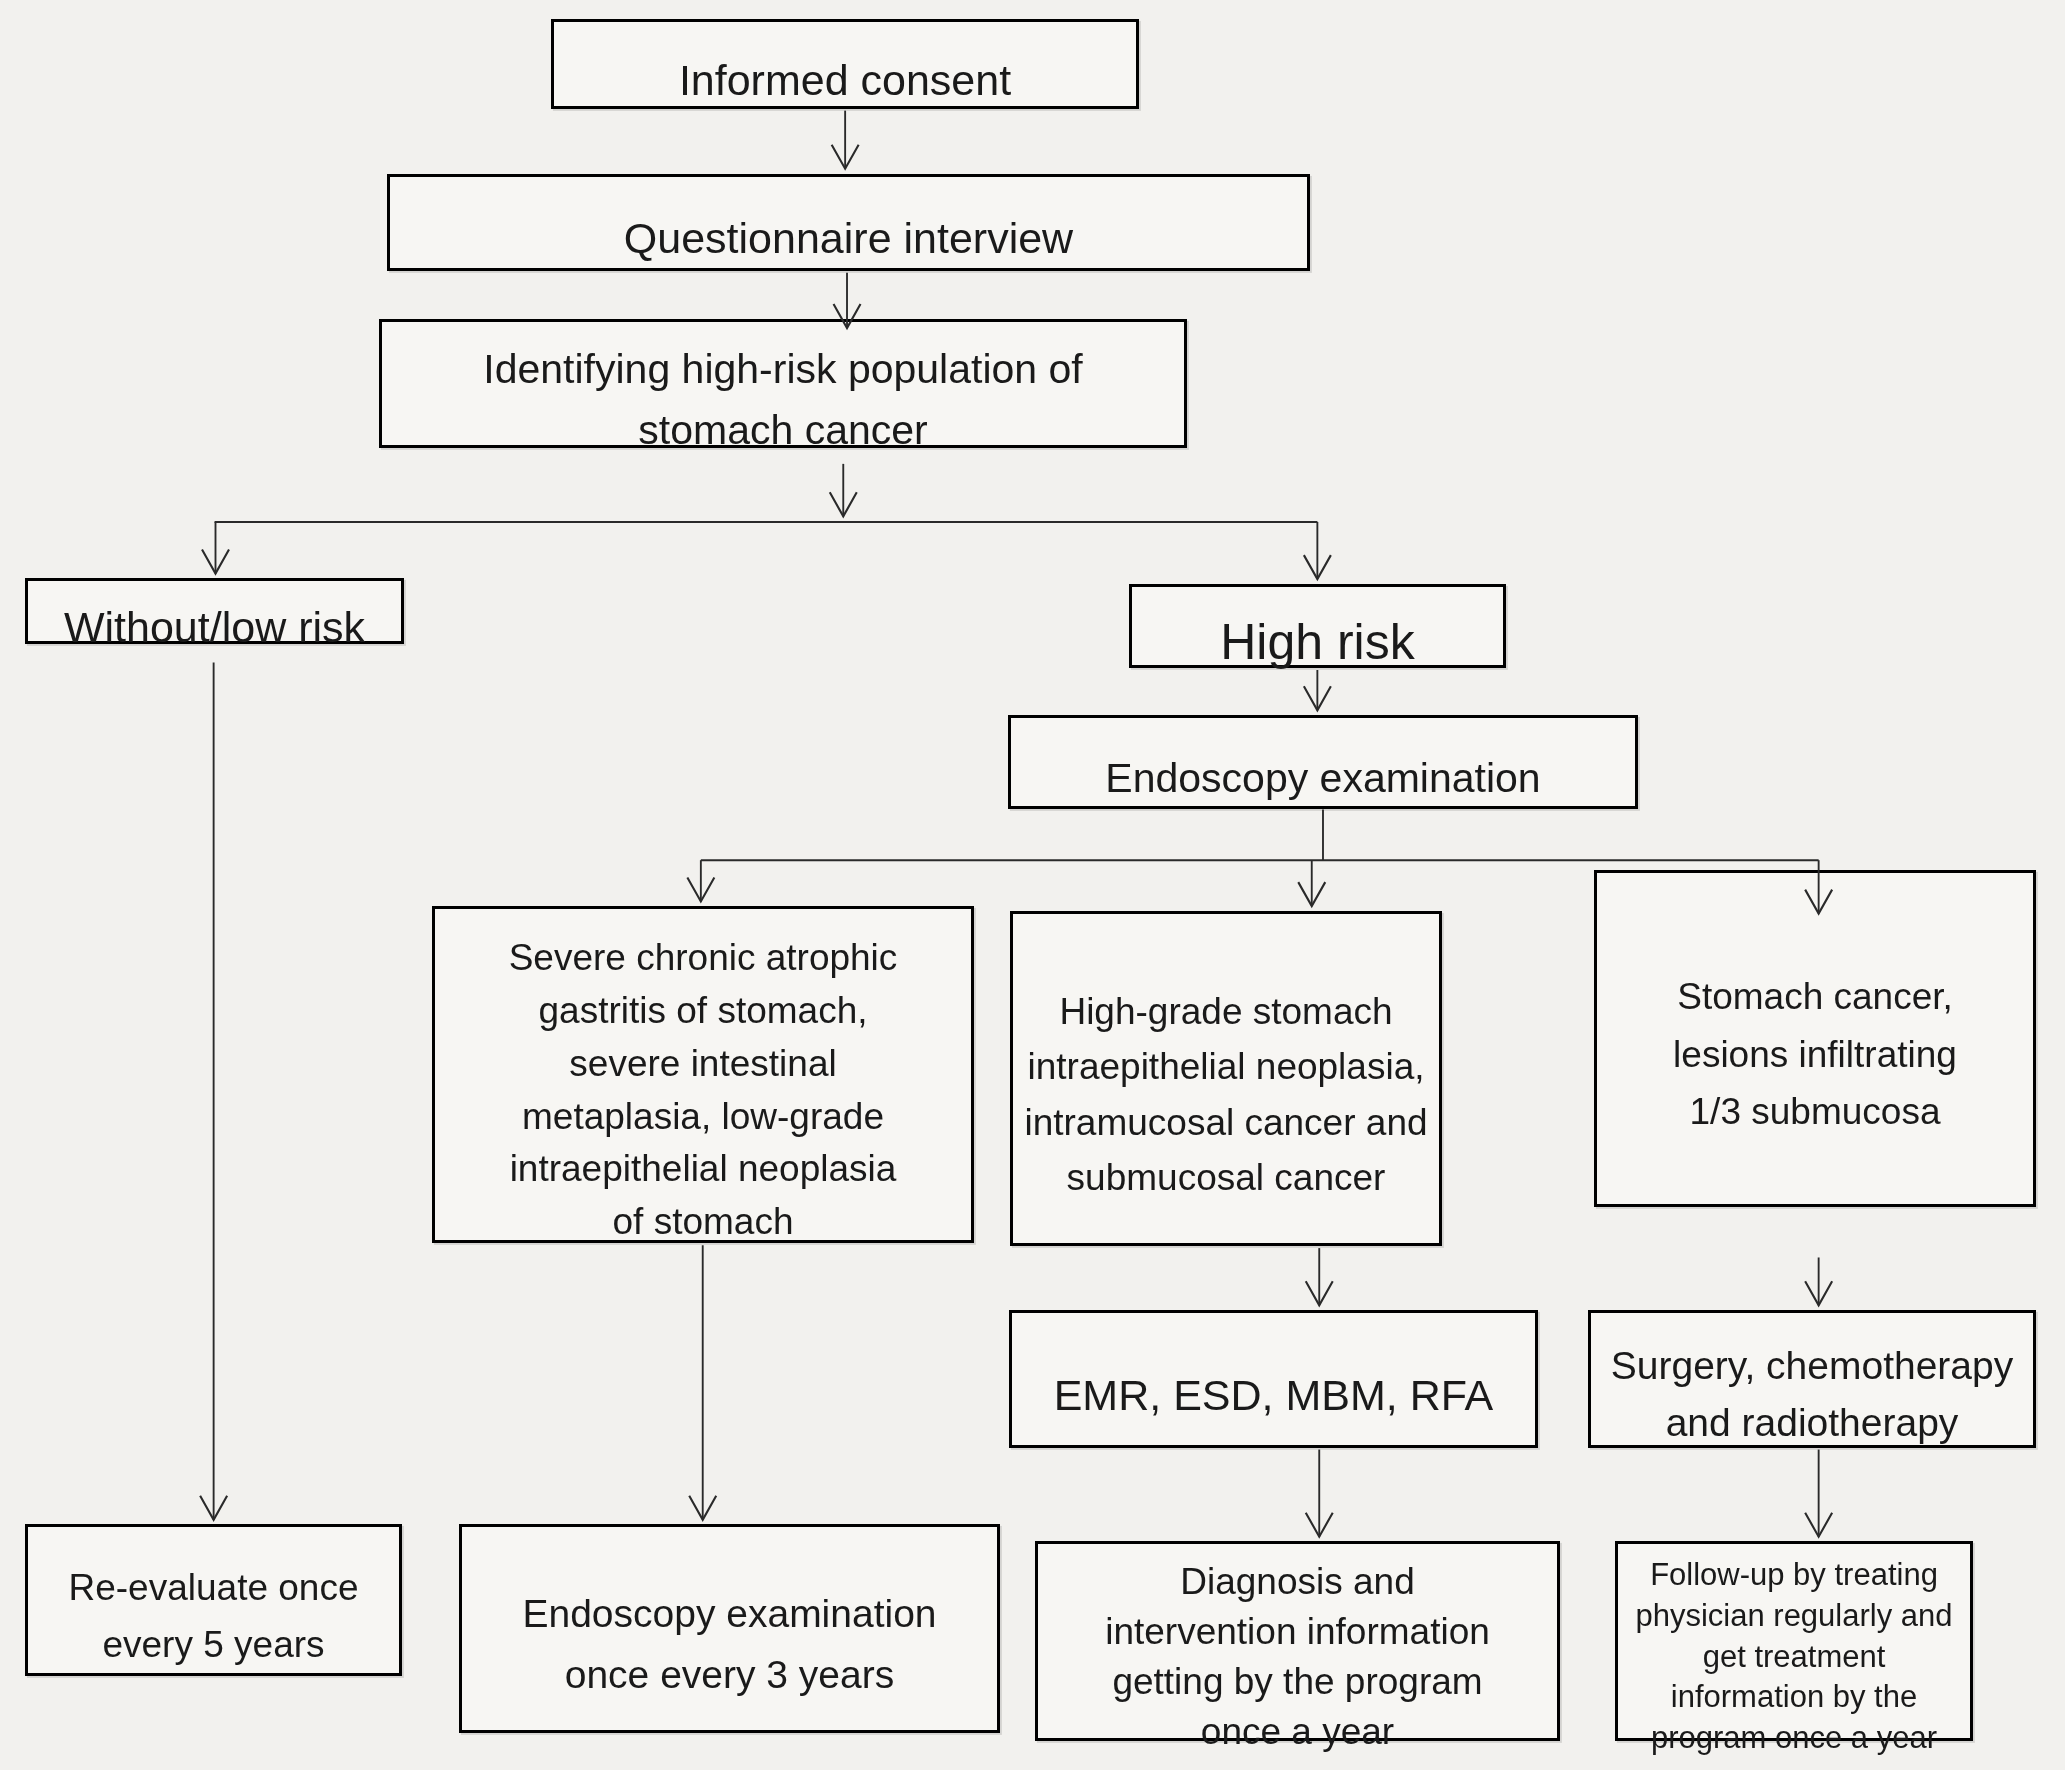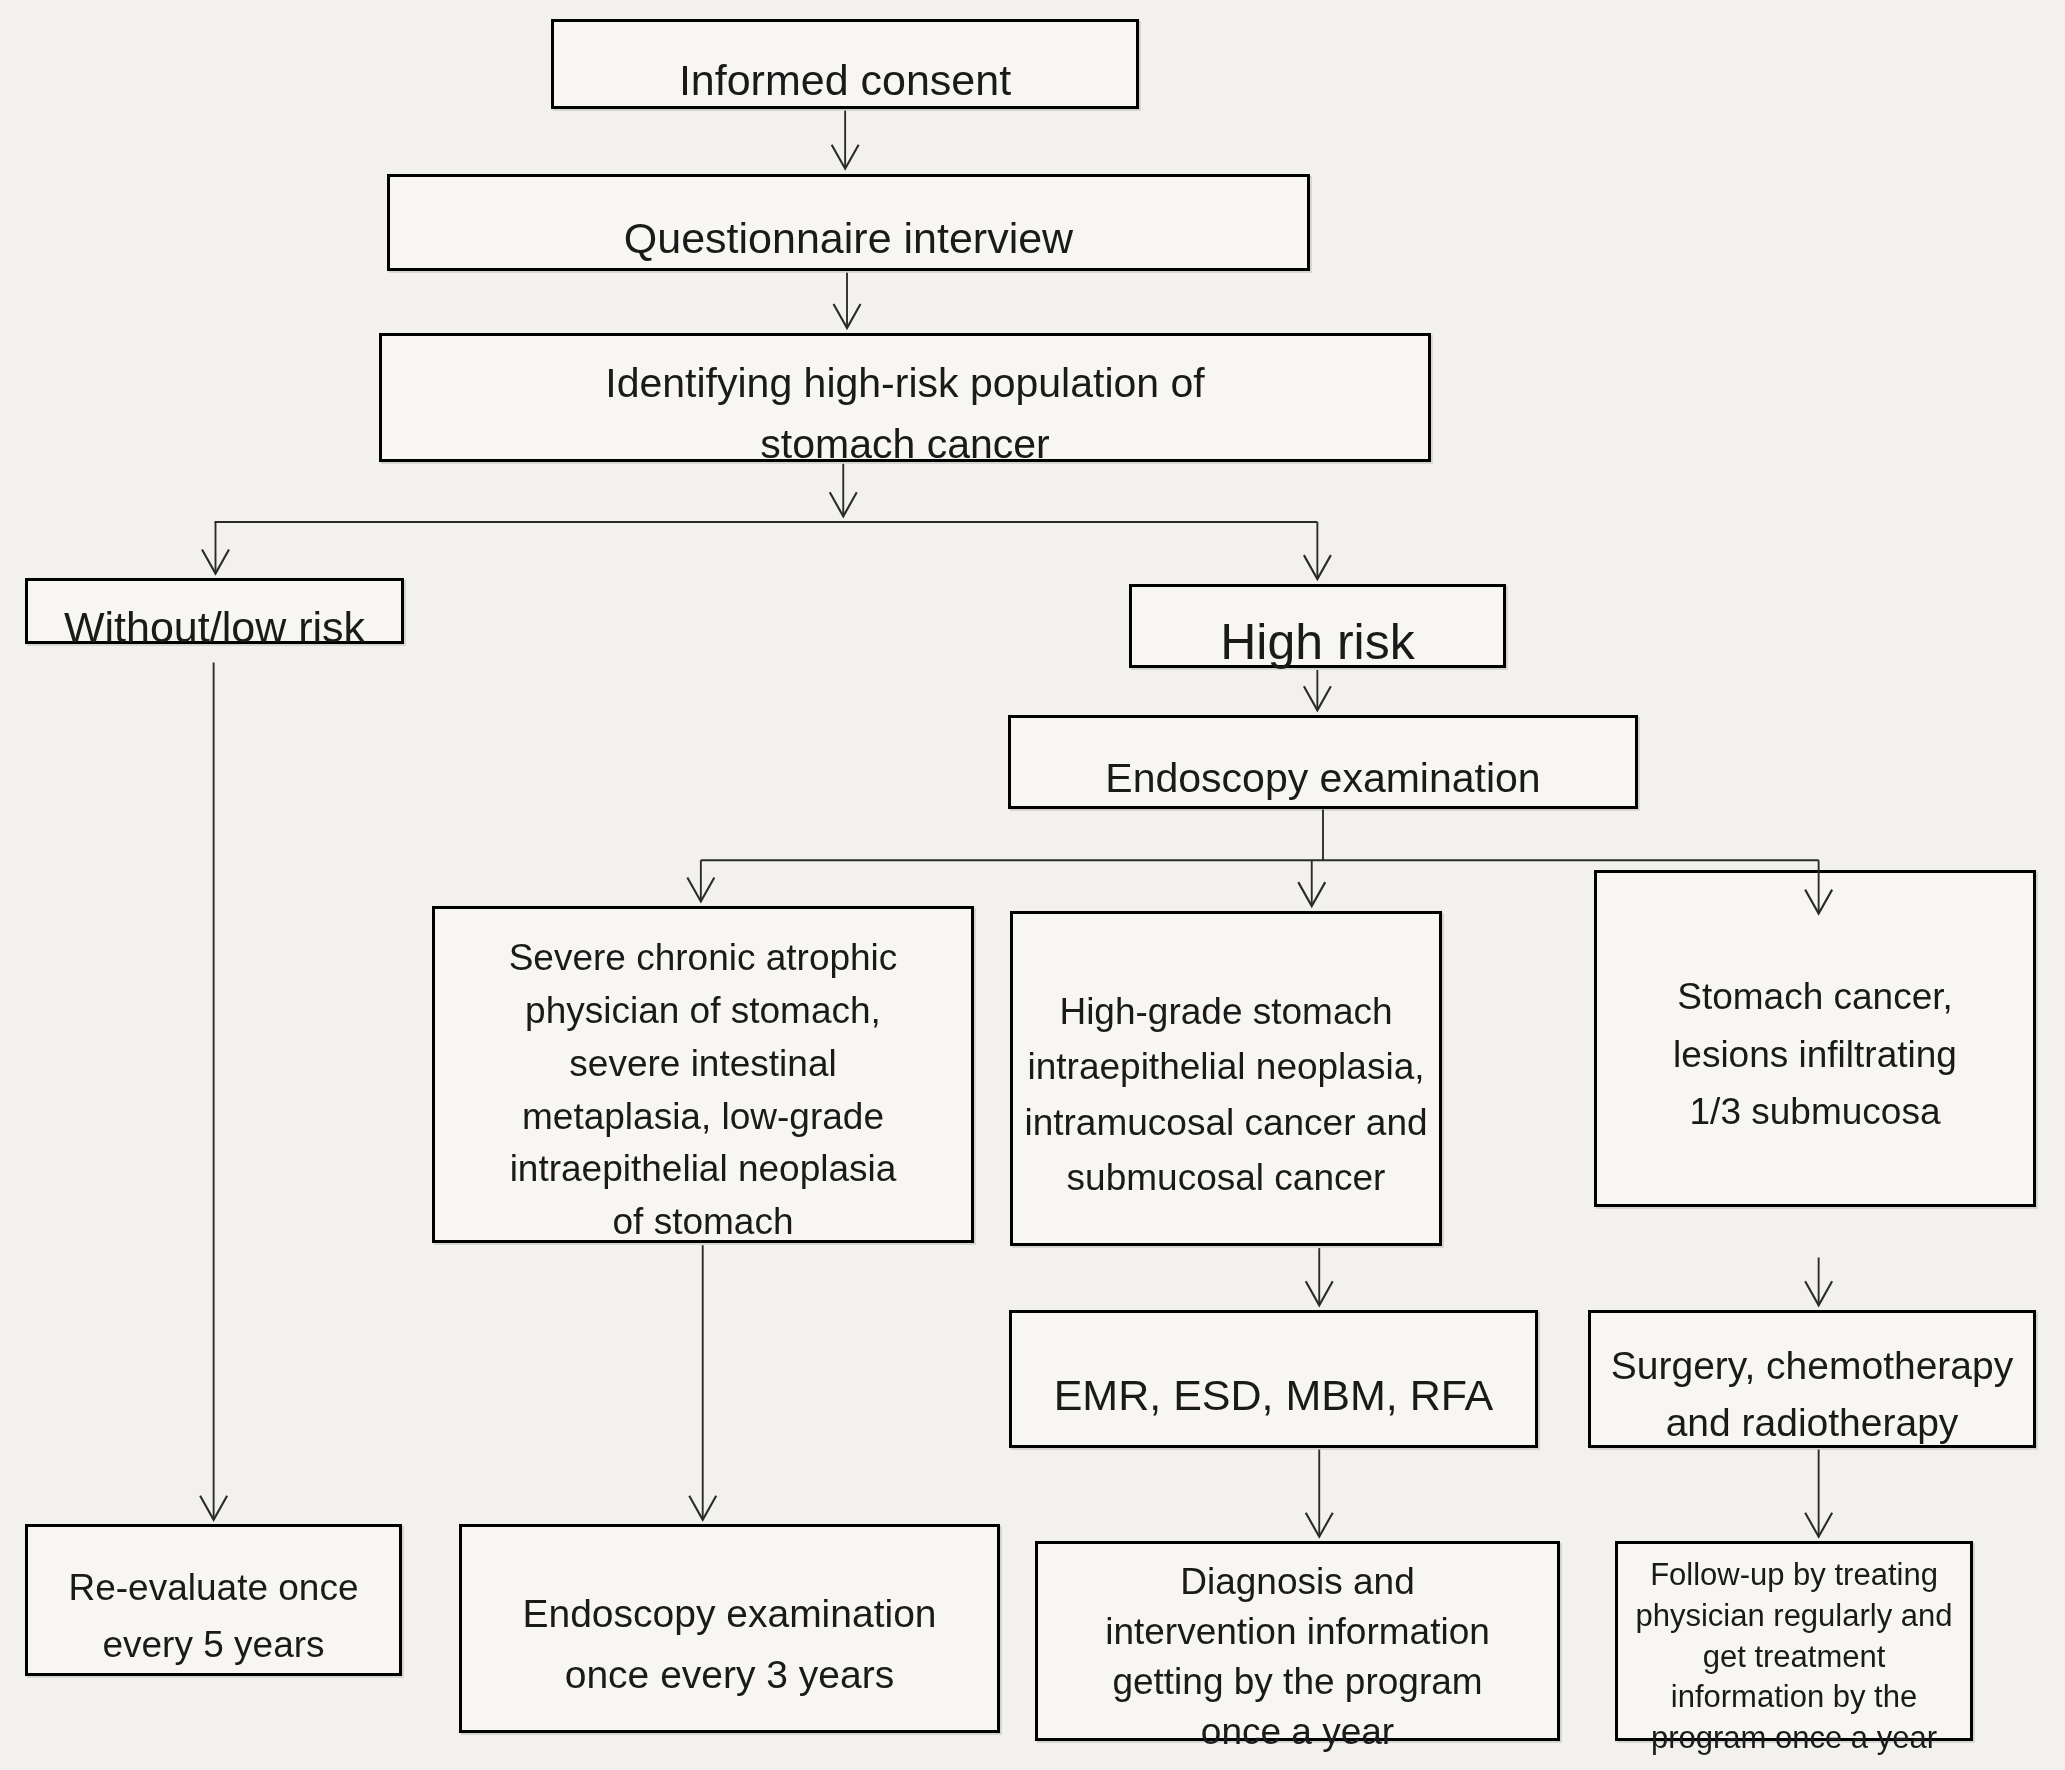--- a/index.html
+++ b/index.html
@@ -38,21 +38,21 @@
   #connectors {
     position: absolute;
     left: 0;
     top: 0;
     z-index: 2;
     pointer-events: none;
   }
   
   #n-informed      { left:551px;  top:19px;   width:588px; height:90px;  font-size:43px; }
   #n-questionnaire { left:387px;  top:174px;  width:923px; height:97px; font-size:43px;align-items:center; }
-  #n-identifying   { left:379px;  top:333px;  width:1052px; height:129px; font-size:41px; line-height:1.48; }
+  #n-identifying   { left:379px;  top:319px;  width:808px; height:129px; font-size:41px; line-height:1.48; }
   #n-without       { left:25px;   top:578px;  width:379px; height:66px;  font-size:43px; }
   #n-highrisk      { left:1129px; top:584px;  width:377px; height:84px;  font-size:50px; }
   #n-endoscopy     { left:1008px; top:715px;  width:630px; height:94px; font-size:41px; }
   #n-severe        { left:432px;  top:906px;  width:542px; height:337px; font-size:37px; line-height:1.43; }
   #n-highgrade     { left:1010px; top:911px;  width:432px; height:335px; font-size:37px; line-height:1.5; }
   #n-stomachca     { left:1594px; top:870px;  width:442px; height:337px; font-size:37px; line-height:1.55; }
   #n-emr           { left:1009px; top:1310px; width:529px; height:138px; font-size:43px; }
   #n-surgery       { left:1588px; top:1310px; width:448px; height:138px; font-size:39px; line-height:1.45; }
   #n-reevaluate    { left:25px;   top:1524px; width:377px; height:152px; font-size:37px; line-height:1.55; }
   #n-endo3yr       { left:459px;  top:1524px; width:541px; height:209px; font-size:39px; line-height:1.55; }
@@ -112,21 +112,21 @@
   <div class="node" id="n-highrisk">
     <span class="lbl">High risk</span>
   </div>
 
   <div class="node" id="n-endoscopy">
     <span class="lbl">Endoscopy examination</span>
   </div>
 
   <div class="node" id="n-severe">
     <span class="lbl">Severe chronic atrophic
-physician of stomach,
+gastritis of stomach,
 severe intestinal
 metaplasia, low-grade
 intraepithelial neoplasia
 of stomach</span>
   </div>
 
   <div class="node" id="n-highgrade">
     <span class="lbl">High-grade stomach
 intraepithelial neoplasia,
 intramucosal cancer and

